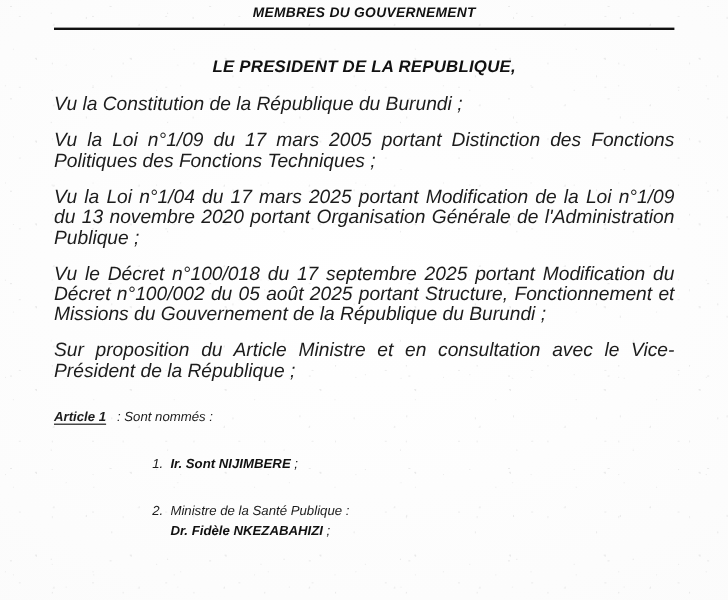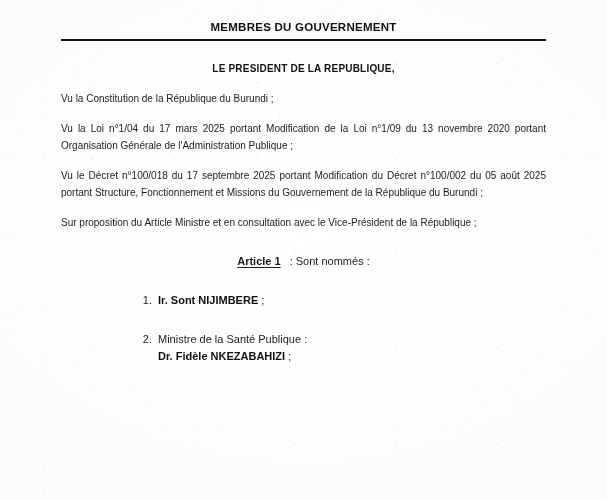--- a/index.html
+++ b/index.html
@@ -43,56 +43,57 @@
       radial-gradient(circle at 6%  88%, #dcdcdc .5px, transparent .6px),
       radial-gradient(circle at 50% 95%, #d9d9d9 .5px, transparent .6px);
     background-size: 83px 77px, 61px 59px, 97px 91px, 71px 67px,
                      89px 83px, 67px 73px, 79px 69px, 93px 87px,
                      59px 63px, 101px 95px, 73px 81px, 87px 79px;
   }
 
   .content {
     position: relative;
     z-index: 2;
-    padding: 16px;
+    padding: 0;
+    font-style: italic;
   }
 
   
   .doc-title {
     text-align: center;
     font-size: 11.5px;
     font-weight: bold;
     letter-spacing: .25px;
     margin: 0;
     padding-top: 5px;
     color: #111;
   }
   .rule {
     height: 0;
     border-top: 2px solid #111;
     margin: 6px 45px 0 45px;
   }
 
   .subtitle {
     text-align: center;
-    font-size: 10px;
+    font-size: 14px;
     font-weight: bold;
     letter-spacing: .2px;
     margin: 0;
     padding-top: 22px;
     color: #111;
   }
 
   
   .body-block {
     margin: 0 45px;
     padding-top: 16px;
   }
   p.para {
-    font-size: 10px;
+    font-size: 16px;
     line-height: 17px;
     margin: 0 0 13px 0;
     text-align: justify;
     color: #1c1c1c;
   }
   p.para:last-child { margin-bottom: 0; }
 
   
   .decrete {
     text-align: center;
@@ -104,21 +105,20 @@
     color: #111;
   }
 
   
   .article-line {
     margin: 0 45px;
     padding-top: 22px;
     font-size: 11px;
     line-height: 16px;
     color: #1c1c1c;
-    text-align: center;
   }
   .article-label {
     font-weight: bold;
     text-decoration: underline;
     text-underline-offset: 2px;
   }
   .article-rest { padding-left: 9px; }
 
   
   ol.appointments {
@@ -165,20 +165,21 @@
 <div class="content">
 
   <div class="doc-title">MEMBRES DU GOUVERNEMENT</div>
 
   <div class="rule"></div>
 
   <div class="subtitle">LE PRESIDENT DE LA REPUBLIQUE,</div>
 
   <div class="body-block">
     <p class="para">Vu la Constitution de la République du Burundi ;</p>
+    <p class="para">Vu la Loi n°1/09 du 17 mars 2005 portant Distinction des Fonctions Politiques des Fonctions Techniques ;</p>
     <p class="para">Vu la Loi n°1/04 du 17 mars 2025 portant Modification de la Loi n°1/09 du 13 novembre 2020 portant Organisation Générale de l'Administration Publique ;</p>
     <p class="para">Vu le Décret n°100/018 du 17 septembre 2025 portant Modification du Décret n°100/002 du 05 août 2025 portant Structure, Fonctionnement et Missions du Gouvernement de la République du Burundi ;</p>
     <p class="para">Sur proposition du Article Ministre et en consultation avec le Vice-Président de la République ;</p>
   </div>
 
 
   <div class="article-line">
     <span class="article-label">Article 1</span><span class="article-rest">: Sont nommés :</span>
   </div>
 

